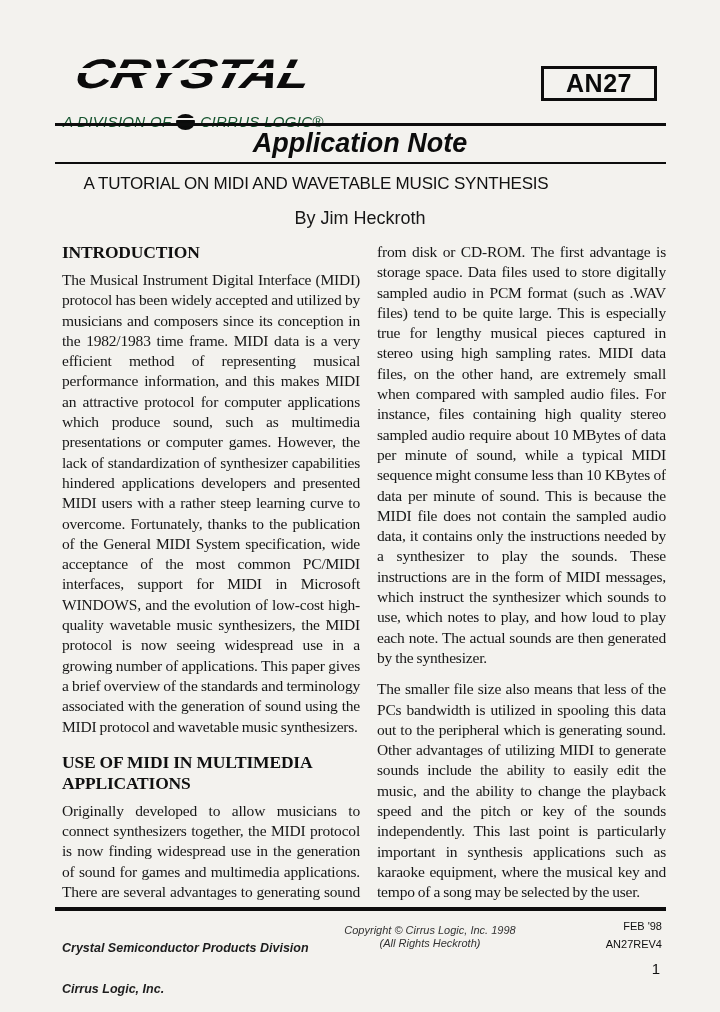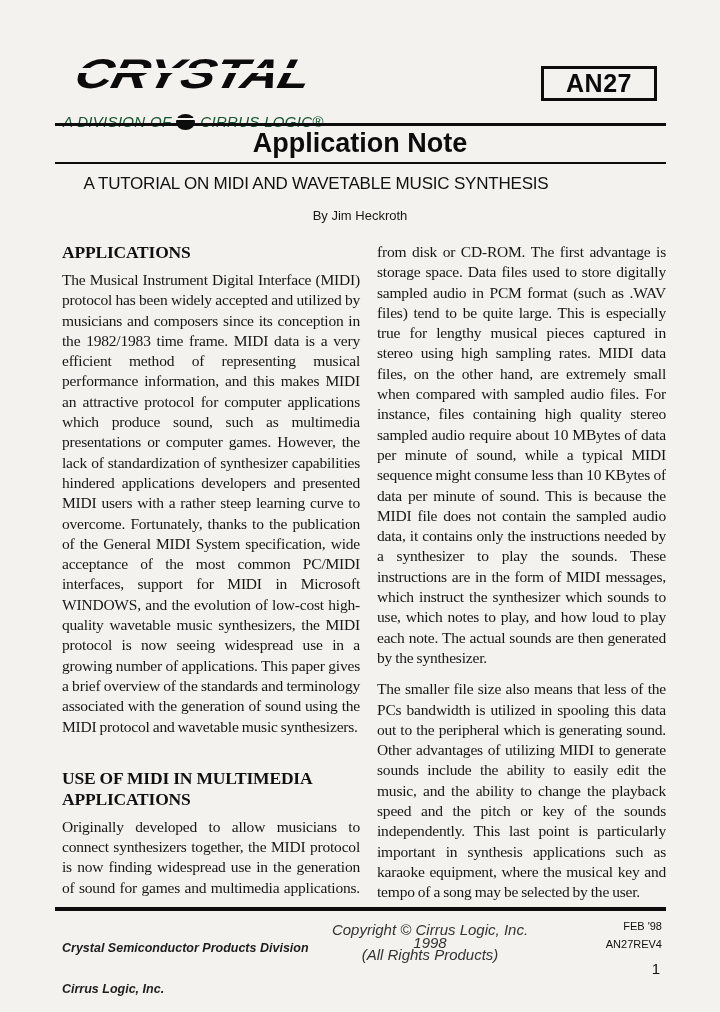--- a/index.html
+++ b/index.html
@@ -66,53 +66,53 @@
   
   .rule { position: absolute; left: 55px; width: 611px; background: #0d0d0d; }
   .rule-top  { top: 123px; height: 3px; }
   .rule-mid  { top: 162px; height: 2px; }
   .rule-foot { top: 907px; height: 4px; }
 
   .kicker {
     position: absolute; top: 128px; left: 0; width: 720px;
     text-align: center;
     font-family: "Liberation Sans", sans-serif;
-    font-weight: bold; 
+    font-weight: bold; font-style: italic;
     font-size: 27px; color: #0c0c0c;
   }
   .title {
     position: absolute; top: 174px; left: 0; width: 632px;
     margin: 0; text-align: center;
     font-family: "Liberation Sans", sans-serif;
     font-weight: 400; font-size: 17px; letter-spacing: -0.2px;
     color: #111;
   }
   .byline {
     position: absolute; top: 208px; left: 0; width: 720px;
     text-align: center;
     font-family: "Liberation Sans", sans-serif;
-    font-size: 13px; color: #171717;
+    font-size: 18px; color: #171717;
   }
 
   
   .columns {
     position: absolute; left: 62px; top: 242px;
     width: 604px; height: 660px;
     display: flex; gap: 17px;
     overflow: hidden;
   }
   .col-left  { width: 298px; }
   .col-right { width: 289px; }
   .col h2 {
     font-family: "Liberation Serif", serif;
     font-size: 17.5px; line-height: 21px;
     letter-spacing: -0.2px;
     margin: 0 0 7px 0; color: #101010;
   }
-  .col h2.mt { margin-top: 31px; }
+  .col h2.mt { margin-top: 15px; }
   .col p {
     margin: 0 0 11px 0;
     text-align: justify;
     font-size: 15.5px; line-height: 20.3px;
     letter-spacing: -0.2px; word-spacing: -0.6px;
     color: #161616;
     hyphens: auto; -webkit-hyphens: auto;
   }
 
   
@@ -120,21 +120,21 @@
     position: absolute; left: 62px; top: 915px;
     font-family: "Liberation Sans", sans-serif;
     font-style: italic; font-size: 12.5px; line-height: 13.6px;
     color: #1d1d1d; white-space: pre;
   }
   .f-bold { font-weight: bold; }
   .f-center {
     position: absolute; left: 330px; top: 924px; width: 200px;
     text-align: center;
     font-family: "Liberation Sans", sans-serif;
-    font-style: italic; font-size: 15px; line-height: 12.5px;
+    font-style: italic; font-size: 11px; line-height: 12.5px;
     color: #333;
   }
   .f-right {
     position: absolute; right: 58px; top: 918px;
     text-align: right;
     font-family: "Liberation Sans", sans-serif;
     font-weight: normal; font-size: 11px; line-height: 17.5px;
     color: #0f0f0f;
   }
   .f-page {
@@ -164,42 +164,42 @@
   </div>
 
   <div class="rule rule-top"></div>
   <div class="kicker">Application Note</div>
   <div class="rule rule-mid"></div>
   <h1 class="title">A TUTORIAL ON MIDI AND WAVETABLE MUSIC SYNTHESIS</h1>
   <div class="byline">By Jim Heckroth</div>
 
   <main class="columns">
     <section class="col col-left">
-      <h2>APPLICATIONS</h2>
+      <h2>INTRODUCTION</h2>
       <p>The Musical Instrument Digital Interface (MIDI) protocol has been widely accepted and utilized by musicians and composers since its conception in the 1982/1983 time frame. MIDI data is a very efficient method of representing musical performance information, and this makes MIDI an attractive protocol for computer applications which produce sound, such as multimedia presentations or computer games. However, the lack of standardization of synthesizer capabilities hindered applications developers and presented MIDI users with a rather steep learning curve to overcome. Fortunately, thanks to the publication of the General MIDI System specification, wide acceptance of the most common PC/MIDI interfaces, support for MIDI in Microsoft WINDOWS, and the evolution of low-cost high-quality wavetable music synthesizers, the MIDI protocol is now seeing widespread use in a growing number of applications. This paper gives a brief overview of the standards and terminology associated with the generation of sound using the MIDI protocol and wavetable music synthesizers.</p>
       <h2 class="mt">USE OF MIDI IN MULTIMEDIA APPLICATIONS</h2>
       <p>Originally developed to allow musicians to connect synthesizers together, the MIDI protocol is now finding widespread use in the generation of sound for games and multimedia applications. There are several advantages to generating sound with a MIDI synthesizer rather than using sampled audio</p>
     </section>
     <section class="col col-right">
       <p>from disk or CD-ROM. The first advantage is storage space. Data files used to store digitally sampled audio in PCM format (such as .WAV files) tend to be quite large. This is especially true for lengthy musical pieces captured in stereo using high sampling rates. MIDI data files, on the other hand, are extremely small when compared with sampled audio files. For instance, files containing high quality stereo sampled audio require about 10 MBytes of data per minute of sound, while a typical MIDI sequence might consume less than 10 KBytes of data per minute of sound. This is because the MIDI file does not contain the sampled audio data, it contains only the instructions needed by a synthesizer to play the sounds. These instructions are in the form of MIDI messages, which instruct the synthesizer which sounds to use, which notes to play, and how loud to play each note. The actual sounds are then generated by the synthesizer.</p>
       <p>The smaller file size also means that less of the PCs bandwidth is utilized in spooling this data out to the peripheral which is generating sound. Other advantages of utilizing MIDI to generate sounds include the ability to easily edit the music, and the ability to change the playback speed and the pitch or key of the sounds independently. This last point is particularly important in synthesis applications such as karaoke equipment, where the musical key and tempo of a song may be selected by the user.</p>
     </section>
   </main>
 
   <div class="rule rule-foot"></div>
   <div class="f-left">
     <div class="f-bold">Crystal Semiconductor Products Division</div>
     <div class="f-bold">Cirrus Logic, Inc.</div>
     
     
     
   </div>
   <div class="f-center">
     <div>Copyright © Cirrus Logic, Inc. 1998</div>
-    <div>(All Rights Products)</div>
+    <div>(All Rights Heckroth)</div>
   </div>
   <div class="f-right">
     <div>FEB '98</div>
     <div>AN27REV4</div>
   </div>
   <div class="f-page">1</div>
 
 </div>
 
 </body></html>

